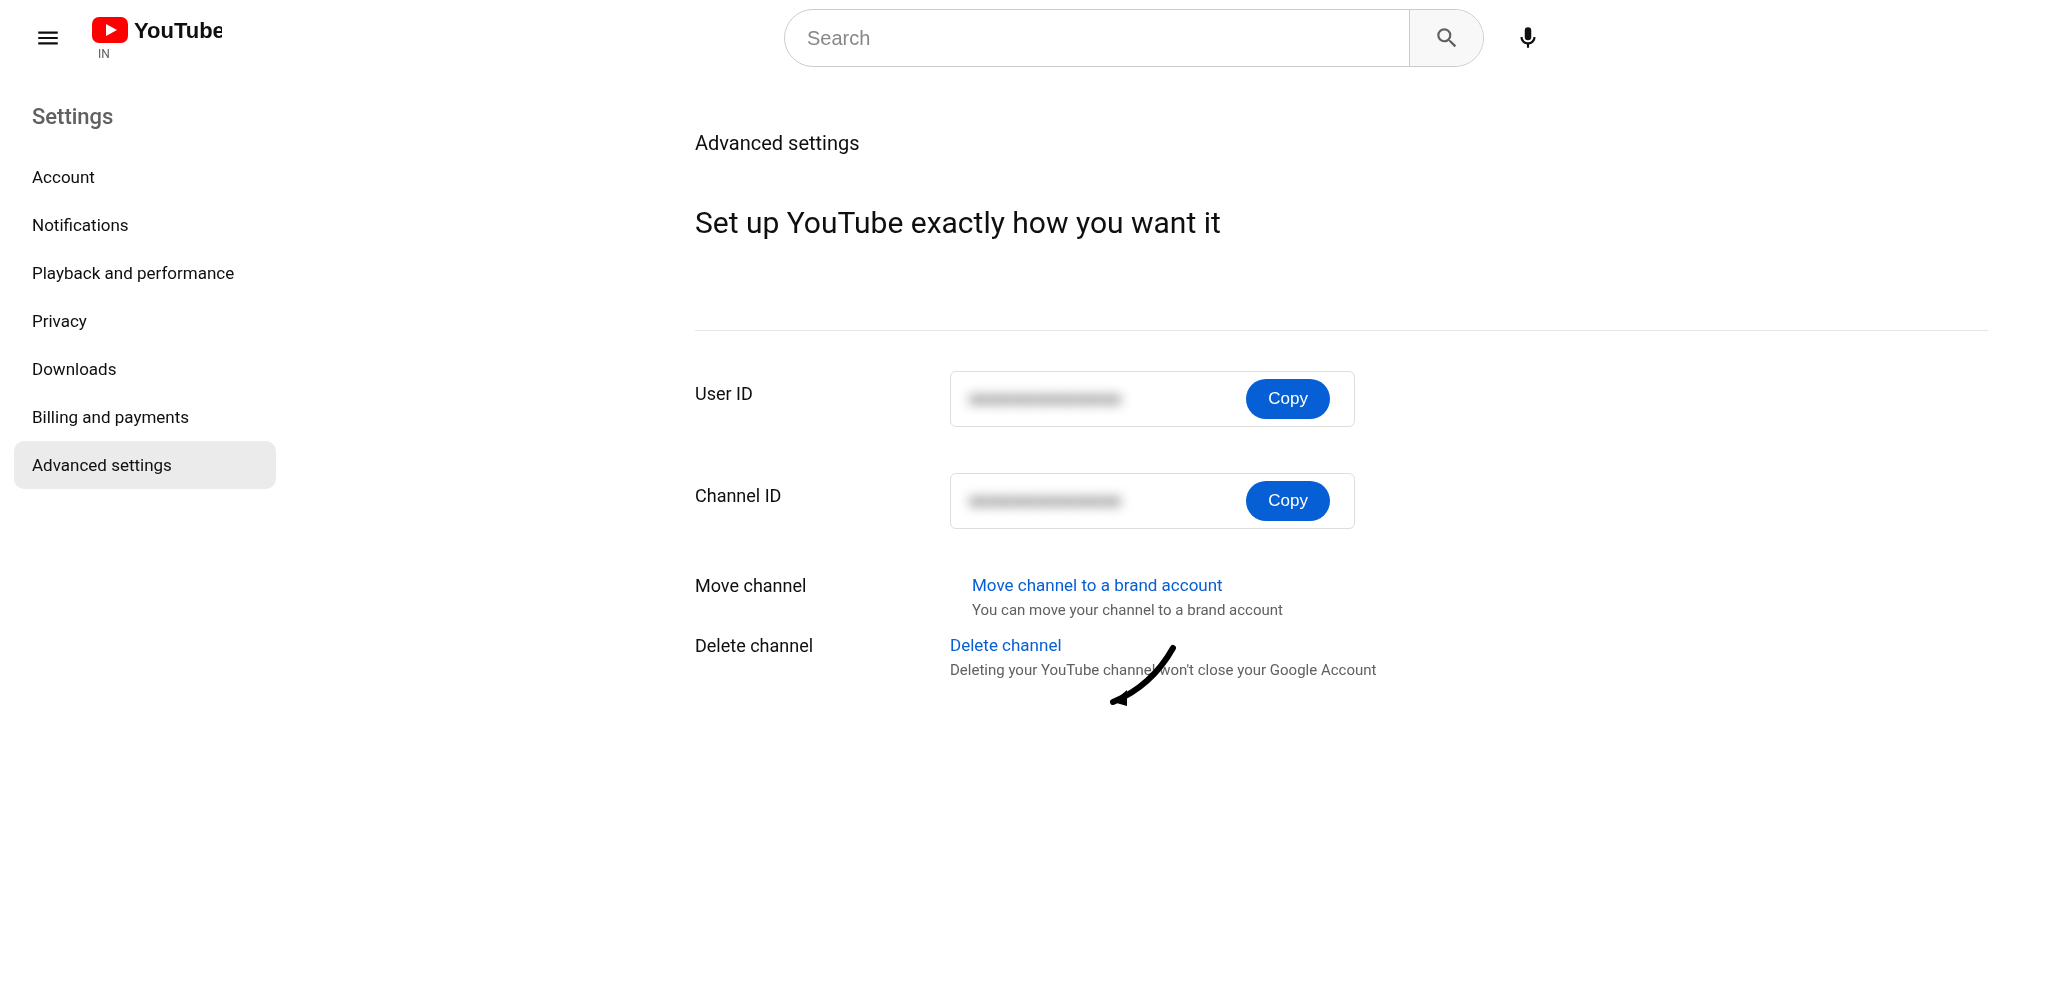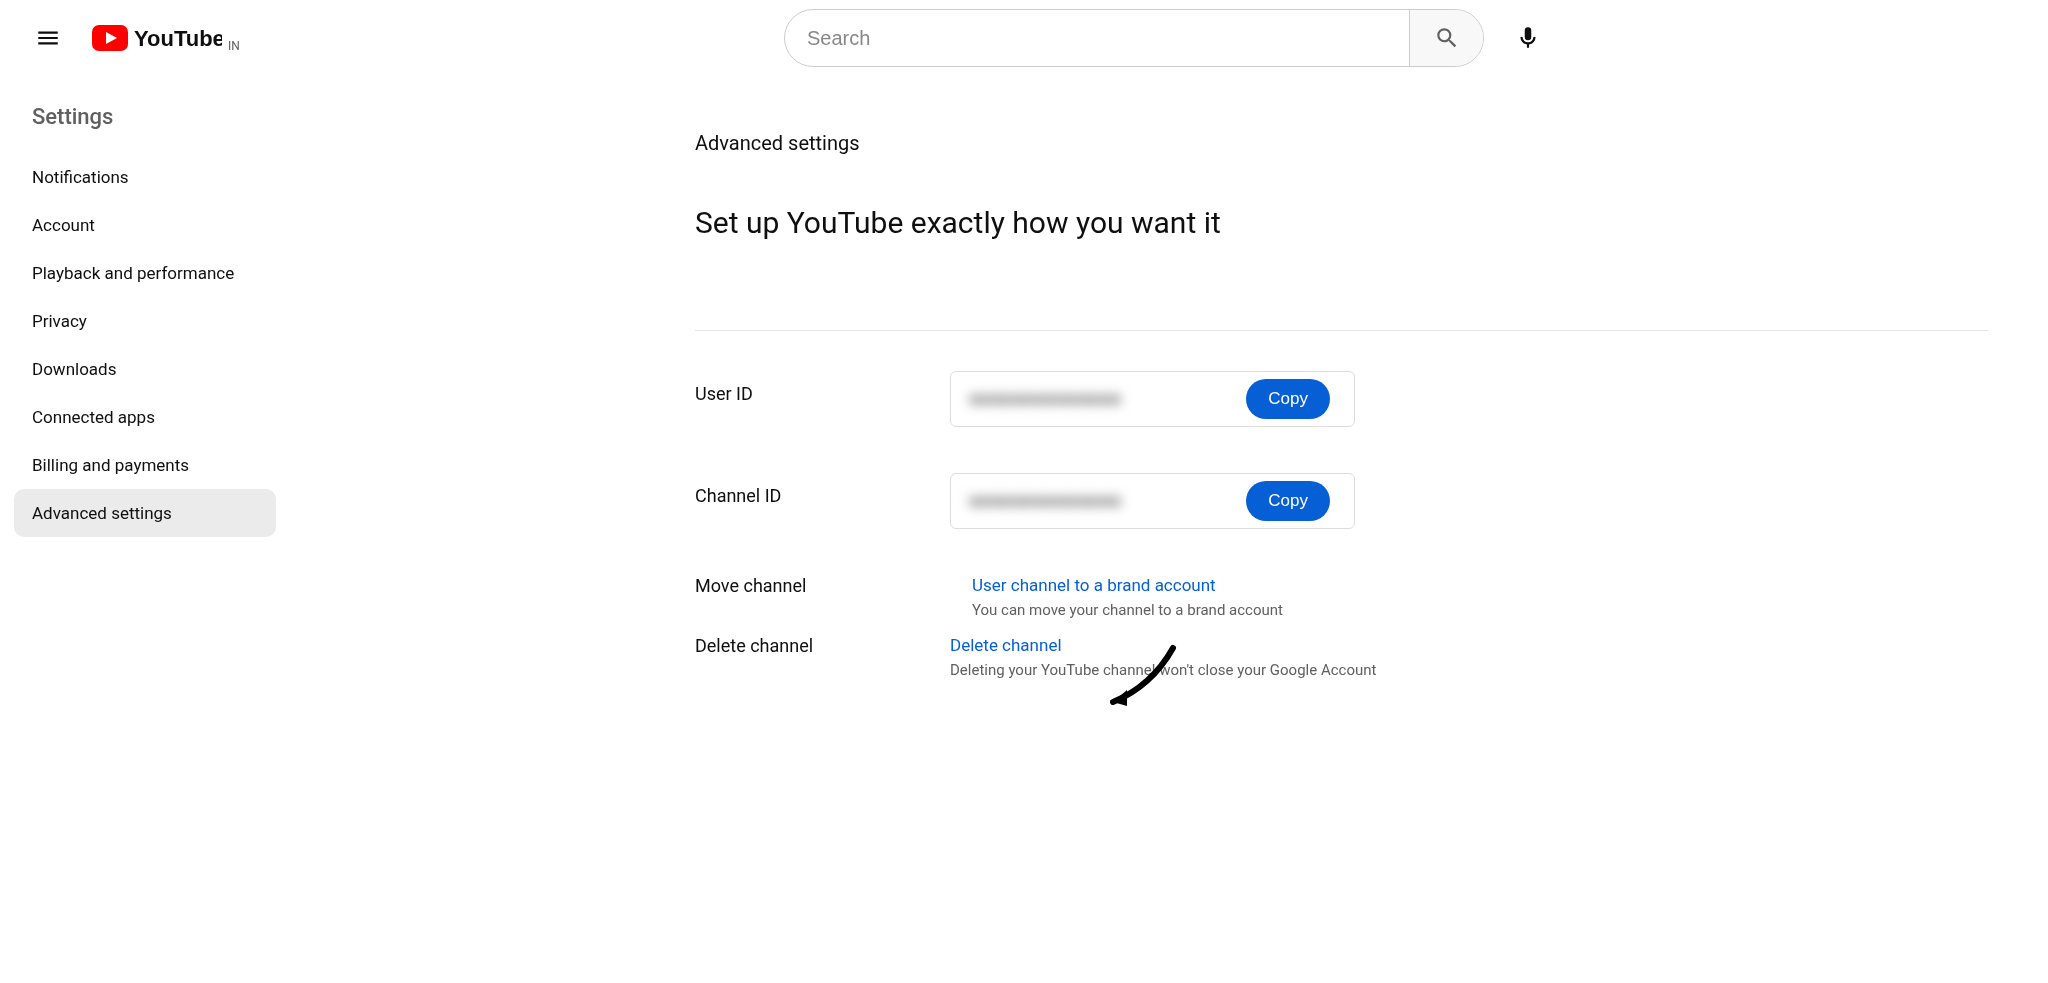--- a/index.html
+++ b/index.html
@@ -1,20 +1,20 @@
 <!DOCTYPE html>
 <html><head>
 <meta charset="utf-8">
 <style>
   * { box-sizing: border-box; margin: 0; padding: 0; }
   html, body { width: 2048px; height: 983px; background:#fff; font-family: Roboto, Arial, sans-serif; color:#0f0f0f; overflow:hidden; }
   
   .topbar { display:flex; align-items:center; height:76px; padding:0 28px; }
   .hamburger { width:40px; height:40px; display:flex; align-items:center; justify-content:center; cursor:pointer; border-radius:50%; }
-  .logo-wrap { display:flex; align-items:flex-end; margin-left:24px; }
+  .logo-wrap { display:flex; align-items:flex-start; margin-left:24px;flex-direction:column; }
   .yt-logo { display:flex; align-items:center; }
   .yt-sup { font-size:12px; color:#606060; margin-left:6px; margin-top:2px; }
   .search-wrap { margin-left:auto; display:flex; align-items:center; }
   .search-box { display:flex; align-items:center; width:700px; height:58px; border:1px solid #ccc; border-radius:40px; overflow:hidden; background:#fff; }
   .search-input { flex:1; border:none; outline:none; font-size:20px; color:#888; padding:0 22px; background:transparent; }
   .search-input::placeholder { color:#888; }
   .search-btn { width:74px; height:100%; border:none; border-left:1px solid #ccc; background:#f8f8f8; display:flex; align-items:center; justify-content:center; cursor:pointer; }
   .mic-btn { width:44px; height:44px; display:flex; align-items:center; justify-content:center; margin-left:22px; border-radius:50%; cursor:pointer; }
   .right-pad { width: 470px; }
 
@@ -79,26 +79,25 @@
         </svg>
     </div>
   </div>
   <div class="right-pad"></div>
 </div>
 
 <div class="body">
 
   <div class="sidebar">
     <div class="settings-title">Settings</div>
+    <div class="side-item">Account</div>
     <div class="side-item">Notifications</div>
-    <div class="side-item">Account</div>
     <div class="side-item">Playback and performance</div>
     <div class="side-item">Privacy</div>
     <div class="side-item">Downloads</div>
-    <div class="side-item">Connected apps</div>
     <div class="side-item">Billing and payments</div>
     <div class="side-item active">Advanced settings</div>
   </div>
 
   <div class="content">
     <div class="page-title">Advanced settings</div>
     <div class="page-heading">Set up YouTube exactly how you want it</div>
     <div class="divider"></div>
 
     <div class="row">
@@ -117,21 +116,21 @@
         <div class="id-box">
           <div class="id-value">■■■■■■■■■■■■■■</div>
           <button class="copy-btn">Copy</button>
         </div>
       </div>
     </div>
 
     <div class="row" style="margin-bottom:16px;gap:22px;">
       <div class="row-label" style="padding-top:0;">Move channel</div>
       <div class="row-body">
-        <a class="link">User channel to a brand account</a>
+        <a class="link">Move channel to a brand account</a>
         <div class="sub-text">You can move your channel to a brand account</div>
       </div>
     </div>
 
     <div class="row">
       <div class="row-label" style="padding-top:0;">Delete channel</div>
       <div class="row-body">
         <a class="link">Delete channel</a>
         <div class="sub-text">Deleting your YouTube channel won't close your Google Account</div>
       </div>

